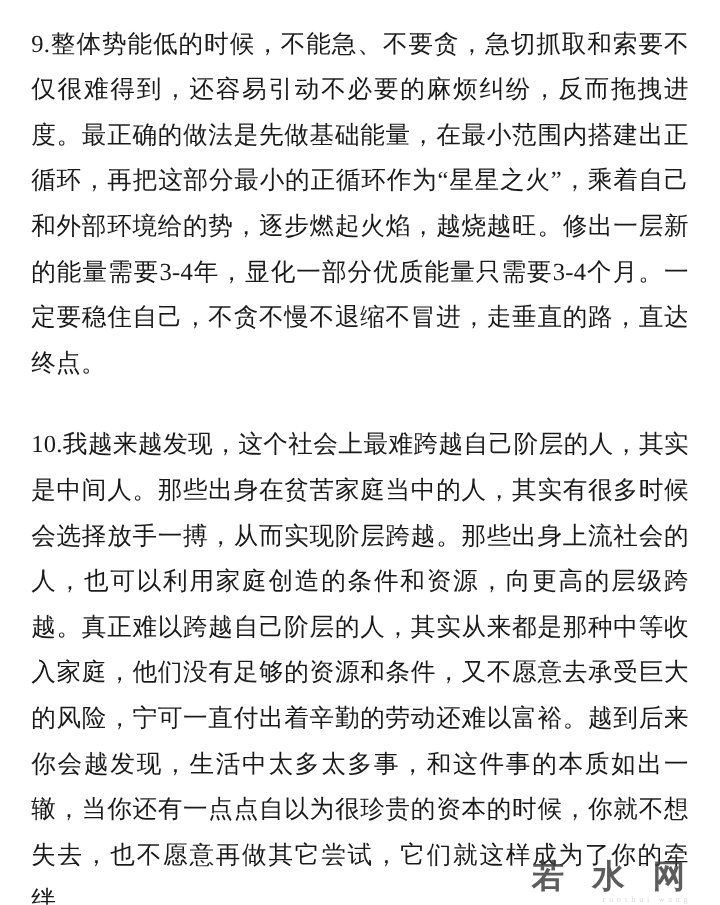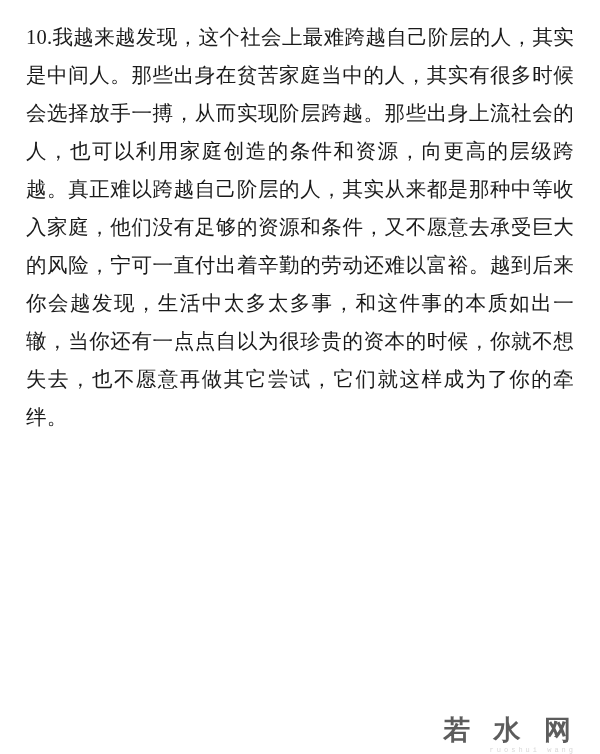--- a/index.html
+++ b/index.html
@@ -43,27 +43,28 @@
     font-weight: 700;
     color: #404040;
     letter-spacing: 7px;
     opacity: 0.85;
     white-space: nowrap;
   }
   .watermark-sub {
     position: absolute;
     right: 24px;
     bottom: 0px;
-    font-family: Liberation Mono, monospace;
+    font-family: Liberation Serif, serif;
     font-size: 7px;
     color: #d8d8d8;
     letter-spacing: 3px;
     white-space: nowrap;
   }
 </style>
 </head>
 <body>
 
 <div class="page">
+  <p class="para">9.整体势能低的时候，不能急、不要贪，急切抓取和索要不仅很难得到，还容易引动不必要的麻烦纠纷，反而拖拽进度。最正确的做法是先做基础能量，在最小范围内搭建出正循环，再把这部分最小的正循环作为“星星之火”，乘着自己和外部环境给的势，逐步燃起火焰，越烧越旺。修出一层新的能量需要3-4年，显化一部分优质能量只需要3-4个月。一定要稳住自己，不贪不慢不退缩不冒进，走垂直的路，直达终点。</p>
   <p class="para">10.我越来越发现，这个社会上最难跨越自己阶层的人，其实是中间人。那些出身在贫苦家庭当中的人，其实有很多时候会选择放手一搏，从而实现阶层跨越。那些出身上流社会的人，也可以利用家庭创造的条件和资源，向更高的层级跨越。真正难以跨越自己阶层的人，其实从来都是那种中等收入家庭，他们没有足够的资源和条件，又不愿意去承受巨大的风险，宁可一直付出着辛勤的劳动还难以富裕。越到后来你会越发现，生活中太多太多事，和这件事的本质如出一辙，当你还有一点点自以为很珍贵的资本的时候，你就不想失去，也不愿意再做其它尝试，它们就这样成为了你的牵绊。</p>
   <div class="watermark">若 水 网</div>
   <div class="watermark-sub">ruoshui  wang</div>
 </div>
 
 </body></html>

